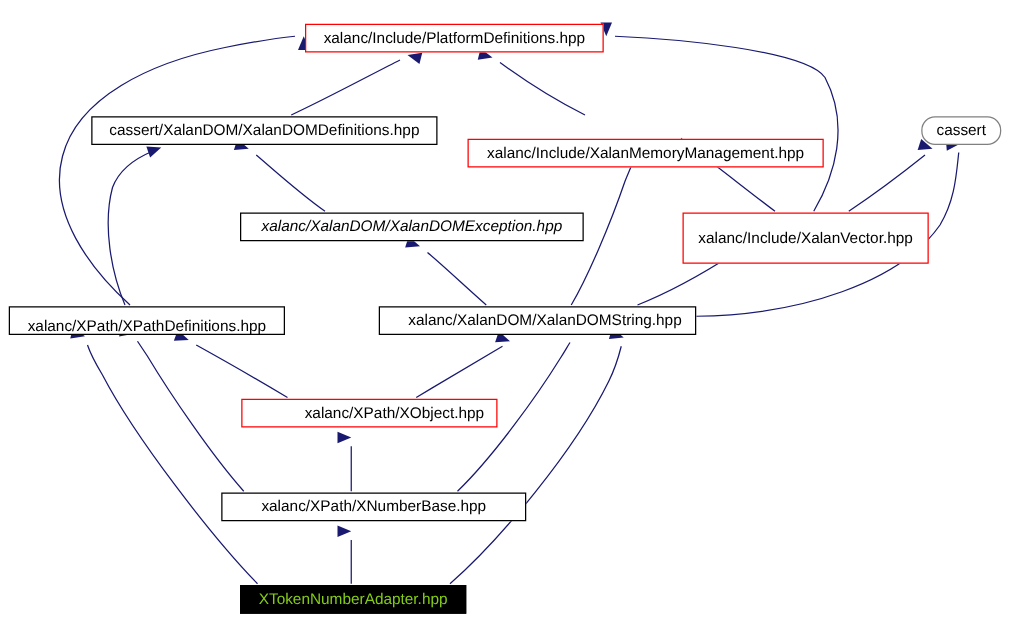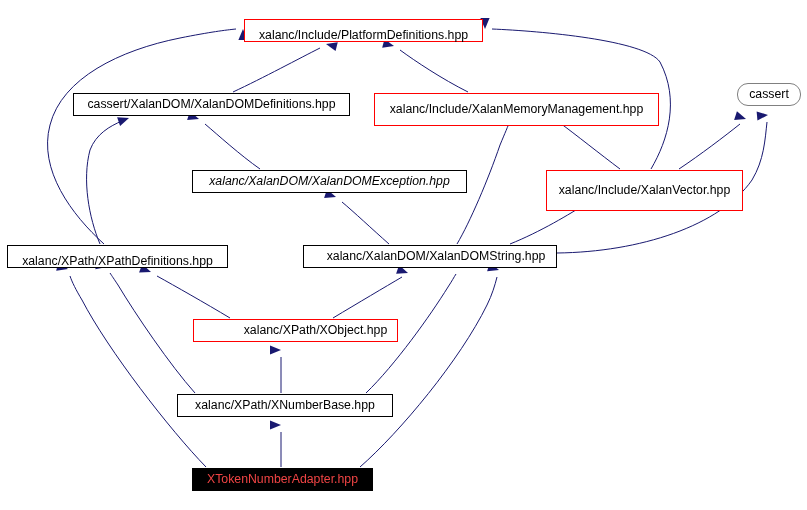--- a/index.html
+++ b/index.html
@@ -17,21 +17,21 @@
     line-height:1;
     white-space:nowrap;
     letter-spacing:0px;
     background:#ffffff;
     color:#000000;
     border:1px solid #000000;
     cursor:pointer;
   }
   .node.red{border-color:#ff0000;}
   .node.gray{border-color:#808080;}
-  .node.current{background:#000000;color:#ef4444;border-color:#000000;}
+  .node.current{background:#000000;color:#84cc16;border-color:#000000;}
   .edge-path{fill:none;stroke:#191970;stroke-width:1;}
   .edge-head{fill:#191970;stroke:none;}
 </style>
 </head>
 <body>
 
 <div id="graph-root">
   <svg id="edges" viewBox="0 0 807 510" xmlns="http://www.w3.org/2000/svg">
       <g>
         <path class="edge-path" d="M 233,92 C 263,78 300,58 320,48"></path>
@@ -108,47 +108,47 @@
       <g>
         <path class="edge-path" d="M 206,467 C 170,430 108,350 82,300 C 76,290 72,282 70,276"></path>
         <polygon class="edge-head" points="0,0 -11,4.6 -11,-4.6" transform="translate(68,269) rotate(14)"></polygon>
       </g>
       <g>
         <path class="edge-path" d="M 360,467 C 400,432 460,360 487,305 C 492,295 495,285 497,277"></path>
         <polygon class="edge-head" points="0,0 -11,4.6 -11,-4.6" transform="translate(499,270) rotate(17)"></polygon>
       </g>
     </svg>
   <div id="node-layer">
-      <div class="node red" style="left: 244px; top: 19px; width: 239px; height: 23px; align-items: flex-end;">
+      <div class="node red" style="left: 244px; top: 19px; width: 239px; height: 23px;">
         <span>xalanc/Include/PlatformDefinitions.hpp</span>
       </div>
       <div class="node black" style="left: 73px; top: 93px; width: 277px; height: 23px;">
         <span>cassert/XalanDOM/XalanDOMDefinitions.hpp</span>
       </div>
-      <div class="node red" style="left: 374px; top: 93px; width: 285px; height: 33px;">
+      <div class="node red" style="left: 374px; top: 111px; width: 285px; height: 23px;">
         <span>xalanc/Include/XalanMemoryManagement.hpp</span>
       </div>
-      <div class="node gray" style="left: 737px; top: 83px; width: 64px; height: 23px; border-radius: 11px;">
+      <div class="node gray" style="left: 737px; top: 93px; width: 64px; height: 23px; border-radius: 11px;">
         <span>cassert</span>
       </div>
       <div class="node black" style="left: 192px; top: 170px; width: 275px; height: 23px; font-style: italic;">
         <span>xalanc/XalanDOM/XalanDOMException.hpp</span>
       </div>
       <div class="node red" style="left: 546px; top: 170px; width: 197px; height: 41px;">
         <span>xalanc/Include/XalanVector.hpp</span>
       </div>
       <div class="node black" style="left: 7px; top: 245px; width: 221px; height: 23px; align-items: flex-end;">
         <span>xalanc/XPath/XPathDefinitions.hpp</span>
       </div>
       <div class="node black" style="left: 303px; top: 245px; width: 254px; height: 23px; padding-left: 12px;">
         <span>xalanc/XalanDOM/XalanDOMString.hpp</span>
       </div>
       <div class="node red" style="left: 193px; top: 319px; width: 205px; height: 23px; padding-left: 40px;">
         <span>xalanc/XPath/XObject.hpp</span>
       </div>
-      <div class="node black" style="left: 177px; top: 394px; width: 216px; height: 23px;">
+      <div class="node black" style="left: 177px; top: 394px; width: 244px; height: 23px;">
         <span>xalanc/XPath/XNumberBase.hpp</span>
       </div>
       <div class="node current" style="left: 192px; top: 468px; width: 181px; height: 23px;">
         <span>XTokenNumberAdapter.hpp</span>
       </div>
     </div>
 </div>
 
 </body></html>

